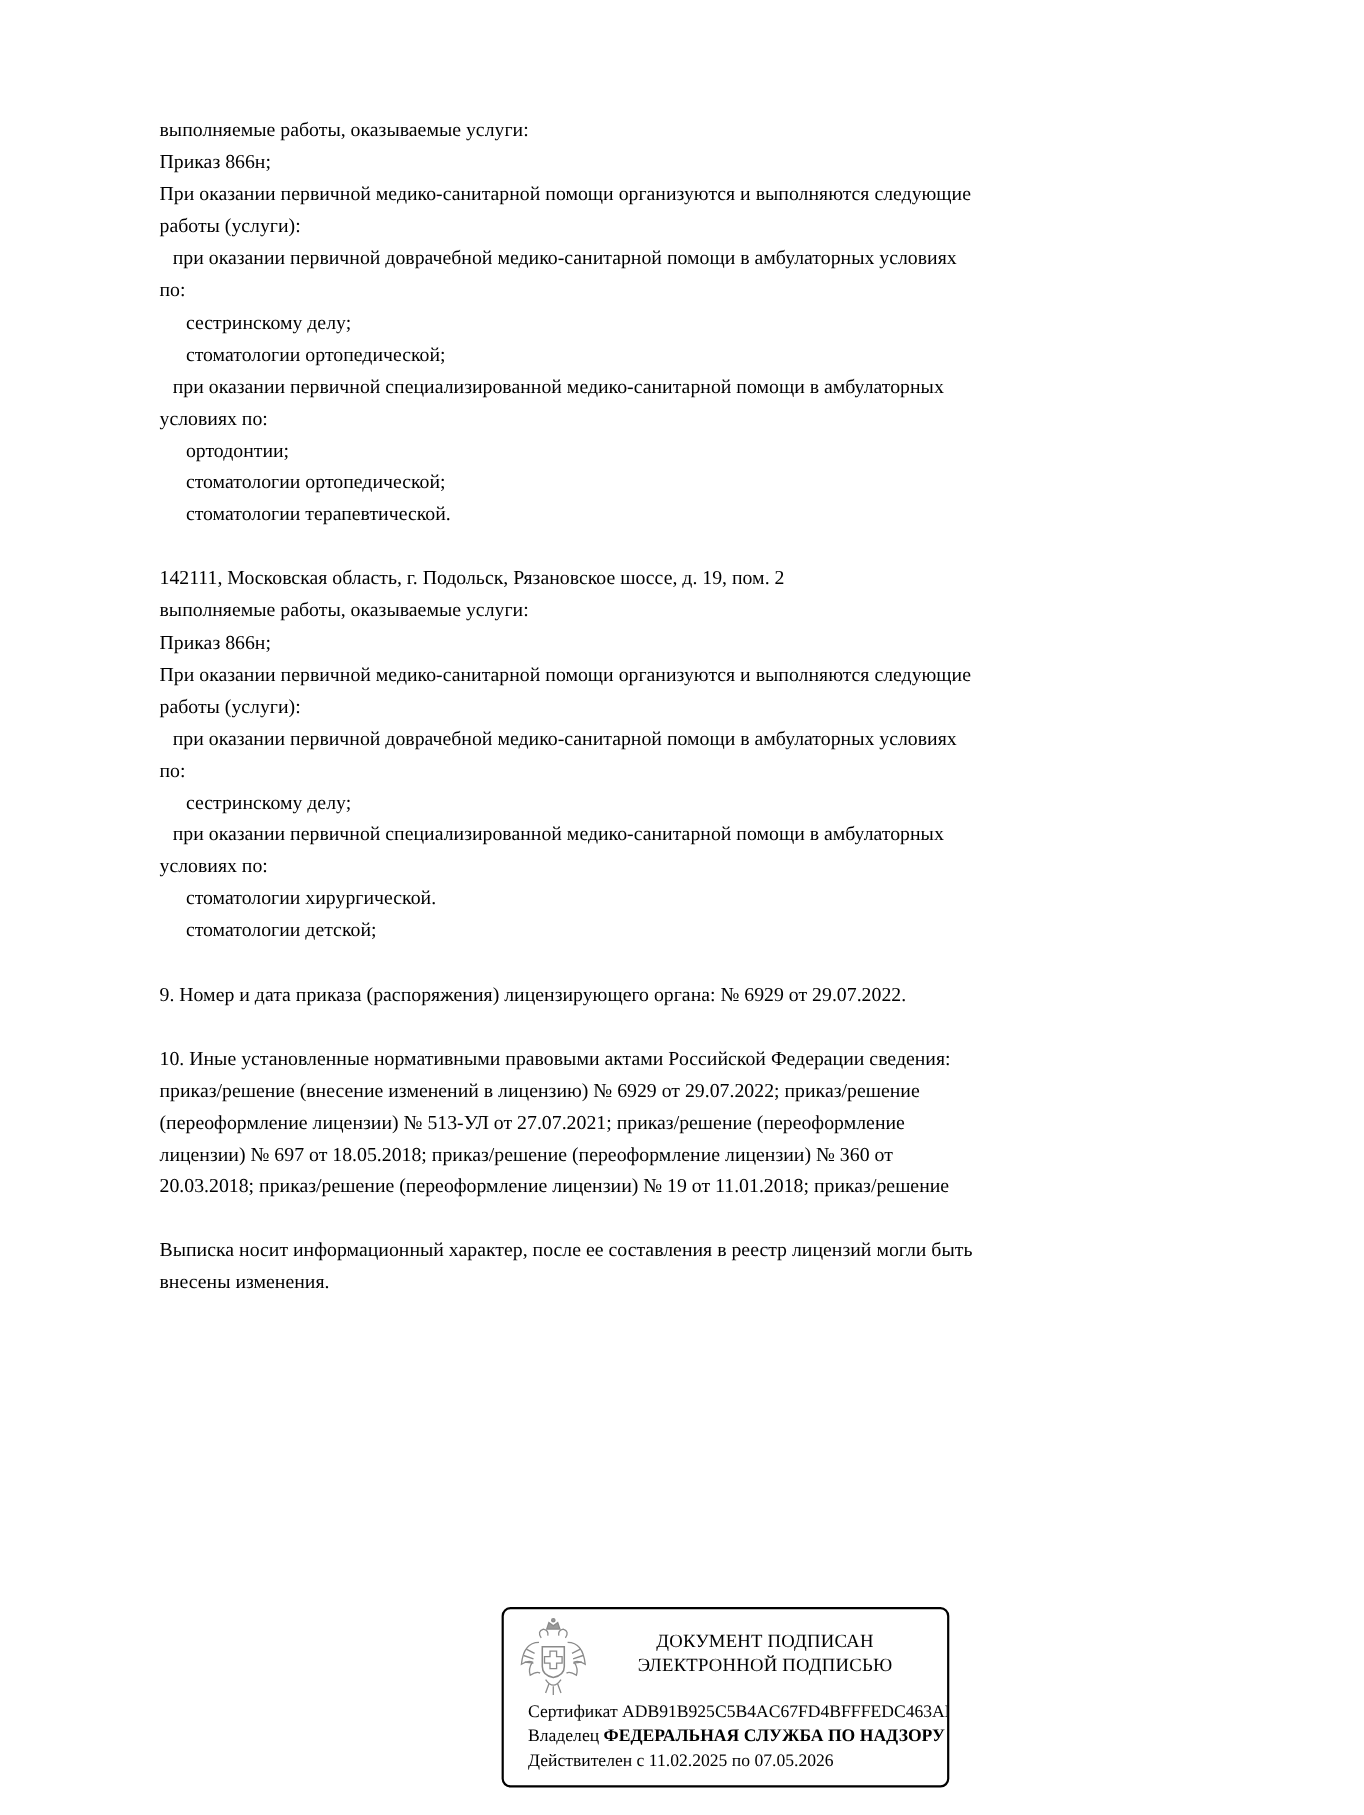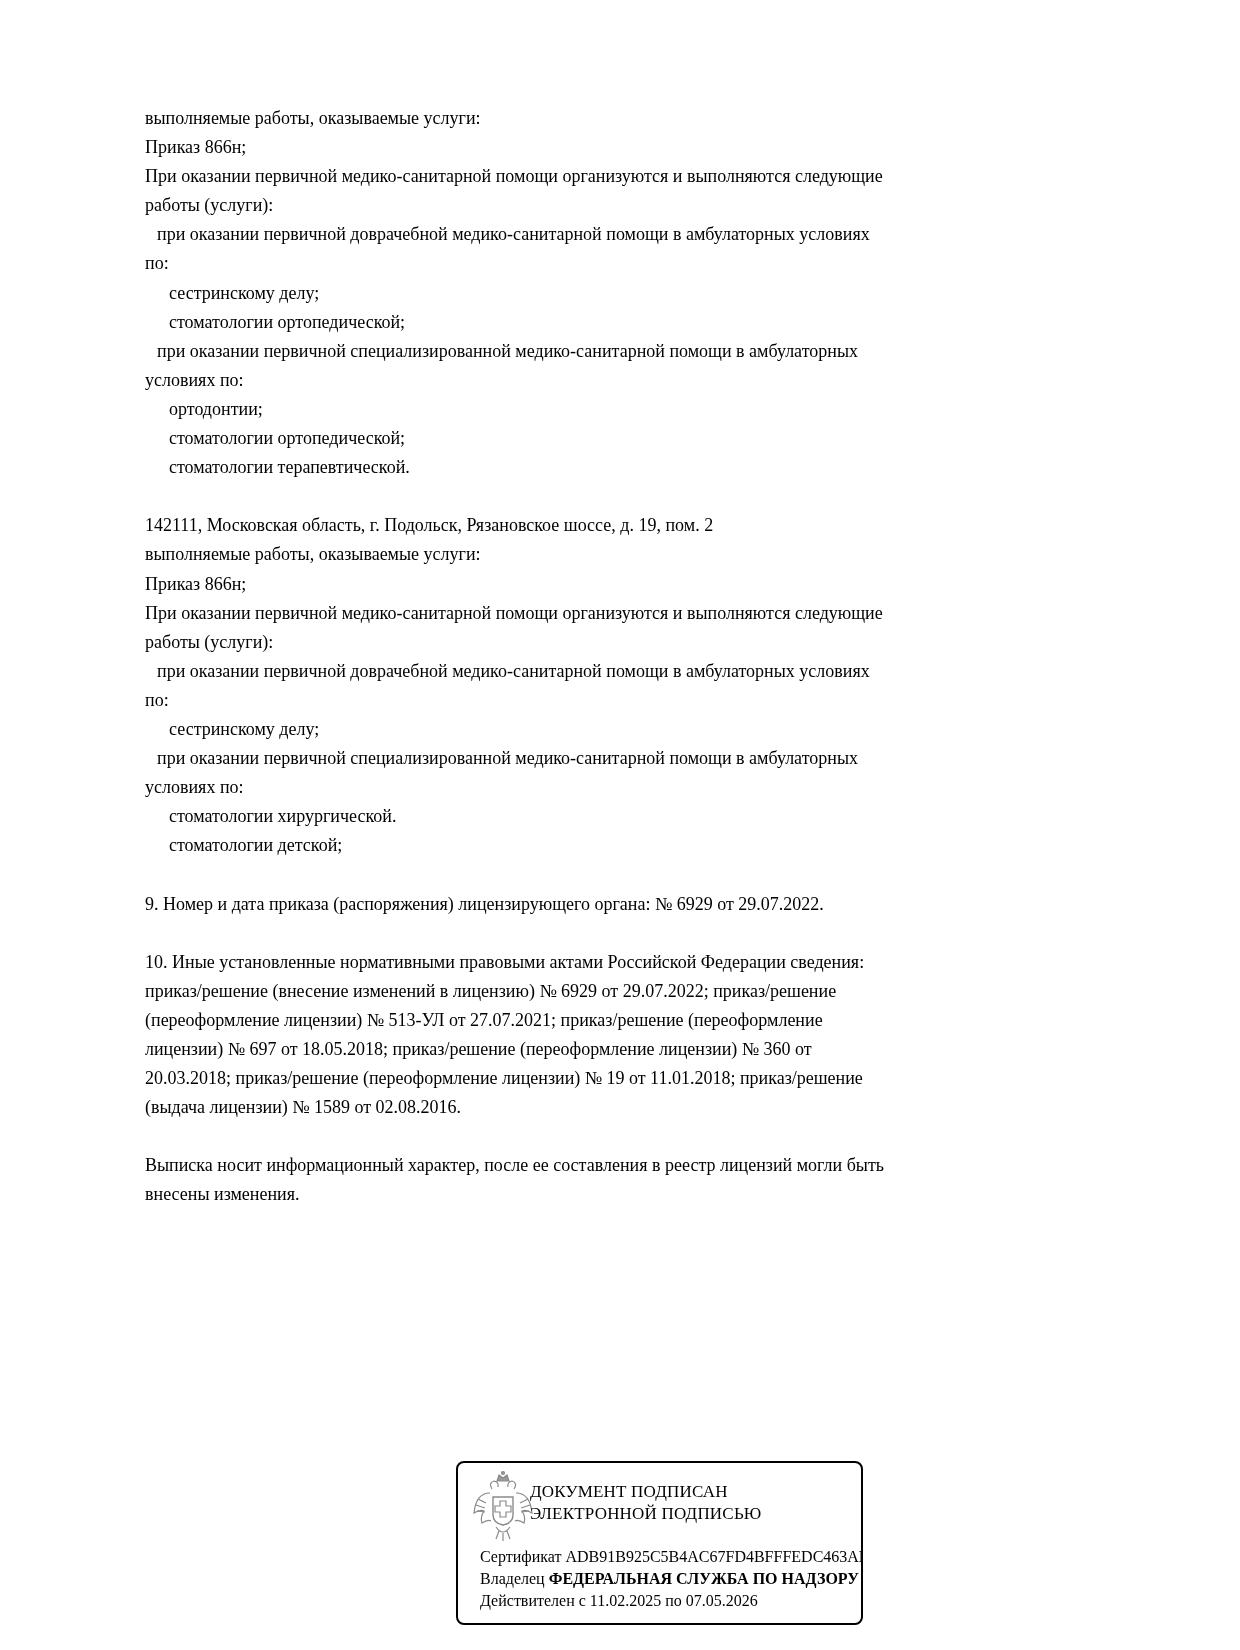--- a/index.html
+++ b/index.html
@@ -18,21 +18,21 @@
   .ind2 { padding-left: 24px; }
 
   .stamp {
     position: absolute; left: 456px; top: 1461px; width: 407px; height: 164px;
     border: 2.5px solid #000; border-radius: 8px; box-sizing: border-box;
     overflow: hidden;
   }
   .emblem { position: absolute; left: 12px; top: 6px; width: 66px; height: 76px; }
   .stamp-title {
     position: absolute; left: 72px; right: 0; top: 18px;
-    text-align: left; font-size: 17px; line-height: 22px; letter-spacing: 0.2px;
+    text-align: center; font-size: 17px; line-height: 22px; letter-spacing: 0.2px;
   }
   .stamp-info {
     position: absolute; left: 9px; top: 83px; font-size: 16px; line-height: 22px;
     white-space: nowrap;
     margin-left: 13px;
   }
   .stamp-info b { font-weight: bold; text-align: center; }
 </style>
 </head>
 <body>
@@ -65,21 +65,20 @@
   <div class="line ind2">стоматологии хирургической.</div>
   <div class="line ind2">стоматологии детской;</div>
   <div class="blank"></div>
   <div class="line">9. Номер и дата приказа (распоряжения) лицензирующего органа: № 6929 от 29.07.2022.</div>
   <div class="blank"></div>
   <div class="line">10. Иные установленные нормативными правовыми актами Российской Федерации сведения:</div>
   <div class="line">приказ/решение (внесение изменений в лицензию) № 6929 от 29.07.2022; приказ/решение</div>
   <div class="line">(переоформление лицензии) № 513-УЛ от 27.07.2021; приказ/решение (переоформление</div>
   <div class="line">лицензии) № 697 от 18.05.2018; приказ/решение (переоформление лицензии) № 360 от</div>
   <div class="line">20.03.2018; приказ/решение (переоформление лицензии) № 19 от 11.01.2018; приказ/решение</div>
-  <div class="line">(выдача лицензии) № 1589 от 02.08.2016.</div>
   <div class="blank"></div>
   <div class="line">Выписка носит информационный характер, после ее составления в реестр лицензий могли быть</div>
   <div class="line">внесены изменения.</div>
 </div>
 
 <div class="stamp">
   <svg class="emblem" viewBox="0 0 66 76">
     <g fill="none" stroke="#8a8a8a" stroke-width="1.2">
 
       <path d="M27 12 L29 6 L33 9 L37 6 L39 12 Z" fill="#9a9a9a"></path>

